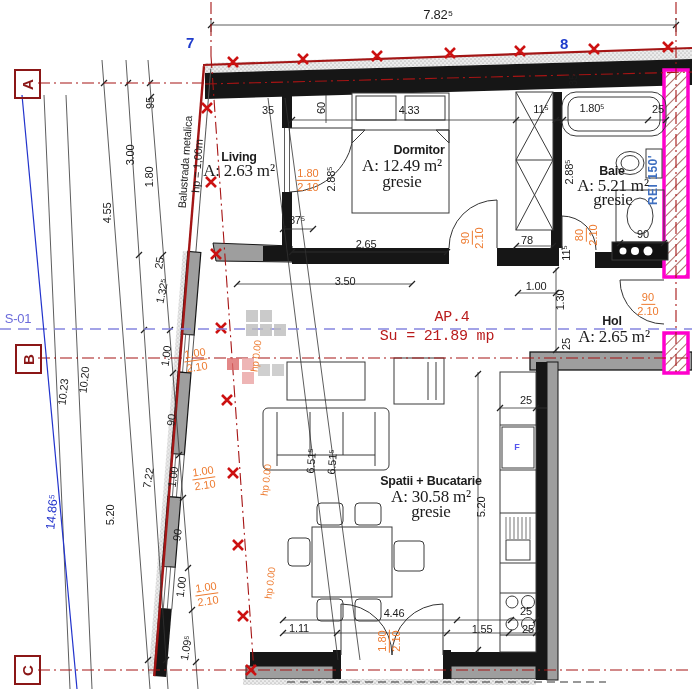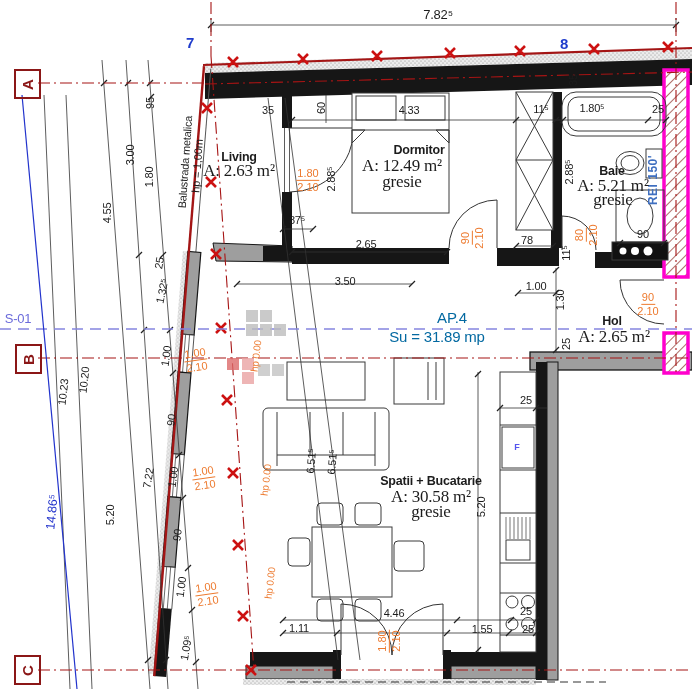--- a/index.html
+++ b/index.html
@@ -5,21 +5,21 @@
   html,body{margin:0;padding:0;background:#fff;}
   .plan{position:relative;width:692px;height:689px;background:#fff;overflow:hidden;
         font-family:"Liberation Sans",sans-serif;}
   .plan svg{position:absolute;left:0;top:0;z-index:1;}
   .lbl{position:absolute;white-space:nowrap;color:#1c1c1c;font-size:11px;z-index:5;
        letter-spacing:-0.2px;transform:translate(-50%,-50%) rotate(var(--r,0deg));}
   .b13{font-size:13px;}
   .rname{font-weight:bold;font-size:12.5px;}
   .rarea{font-size:17px;font-family:Liberation Serif, serif;}
   .gridnum{color:#1f3ccc;font-weight:bold;font-size:15px;}
-  .ap{color:#0369a1;font-size:15px;}
+  .ap{color:#b91c1c;font-size:15px;font-family:Liberation Mono, monospace;}
   .s01{color:#6b6bdb;font-size:13px;}
   .rei{color:#3f6fc0;font-weight:bold;font-size:12px;letter-spacing:.5px;}
   .blue-dim{color:#2233cc;font-size:12.5px;}
   .orange{color:#ed7a2f;}
   .fsym{color:#5555ee;font-size:9px;font-weight:bold;}
   .wm{color:#cfc9c9;font-size:21px;letter-spacing:1.5px;opacity:.85;z-index:6;}
   .frac{position:absolute;display:flex;flex-direction:column;align-items:center;color:#ed7a2f;
         font-size:11px;line-height:1.15;z-index:5;transform:translate(-50%,-50%) rotate(var(--r,0deg));}
   .frac .ft{border-bottom:1.1px solid #ed7a2f;padding:0 1px;}
   .gridbox{position:absolute;width:23px;height:26px;border:2.5px solid #8b1717;z-index:5;
@@ -235,21 +235,21 @@
       <span>B</span>
     </div>
 <div class="gridbox" style="left:14px;top:655px">
       <span>C</span>
     </div>
 <span class="lbl gridnum" style="left:190px;top:42px">7</span>
 <span class="lbl gridnum" style="left:564px;top:43px">8</span>
 
 <span class="lbl s01" style="left:18px;top:318px">S-01</span>
 <span class="lbl ap" style="left:452px;top:317px">AP.4</span>
-<span class="lbl ap" style="left:437px;top:336px">Su = 31.89 mp</span>
+<span class="lbl ap" style="left:437px;top:336px">Su = 21.89 mp</span>
 <span class="lbl rei" style="left:653px;top:180px;--r:-90deg">REI 150'</span>
 <span class="lbl" style="left:185px;top:162px;--r:-86deg">Balustrada metalica</span>
 <span class="lbl" style="left:197px;top:166px;--r:-86deg">hp = 1,00m</span>
 <span class="lbl fsym" style="left:517px;top:447px">F</span>
 
 <span class="lbl rname" style="left:239px;top:157px">Living</span>
 <span class="lbl rarea" style="left:239px;top:171px">A: 2.63 m²</span>
 <span class="lbl rname" style="left:419px;top:150px">Dormitor</span>
 <span class="lbl rarea" style="left:402px;top:166px">A: 12.49 m²</span>
 <span class="lbl rarea" style="left:402px;top:182px">gresie</span>

